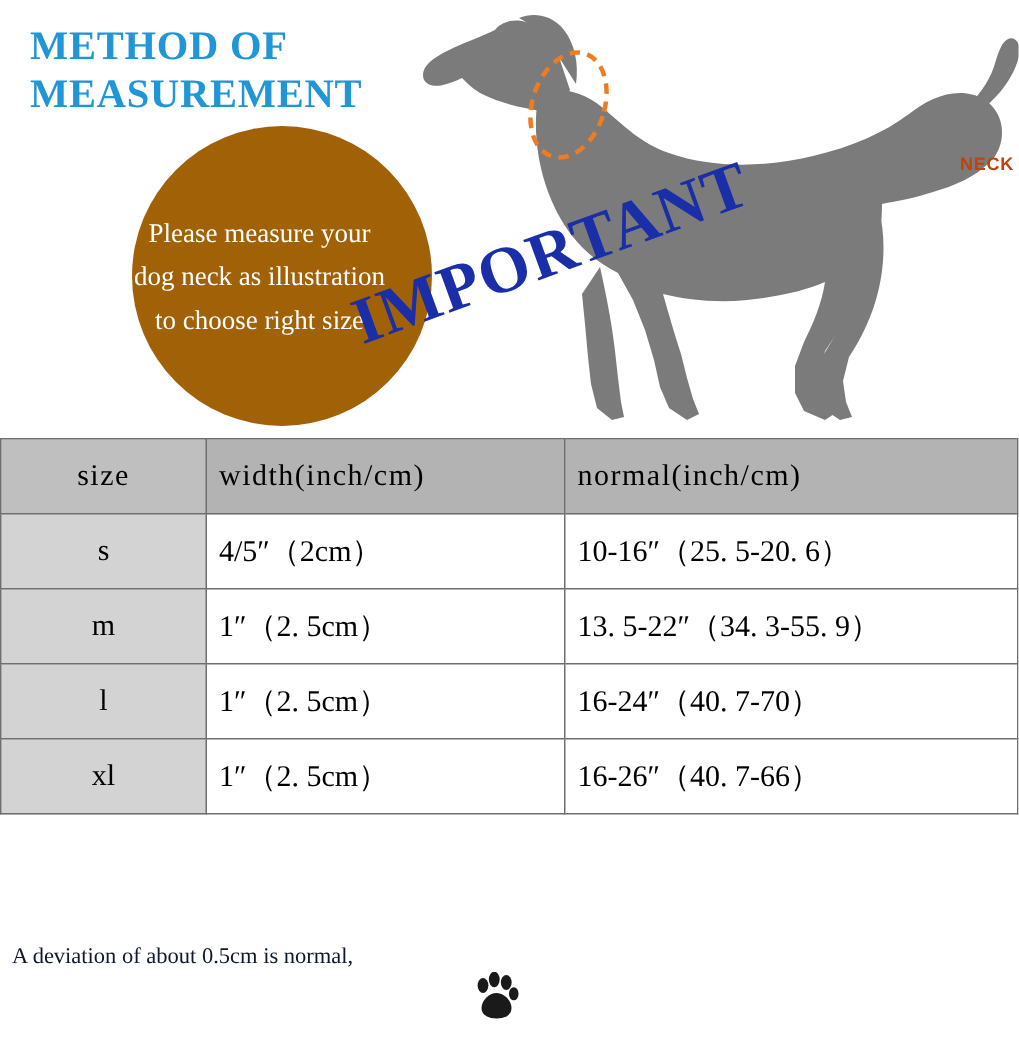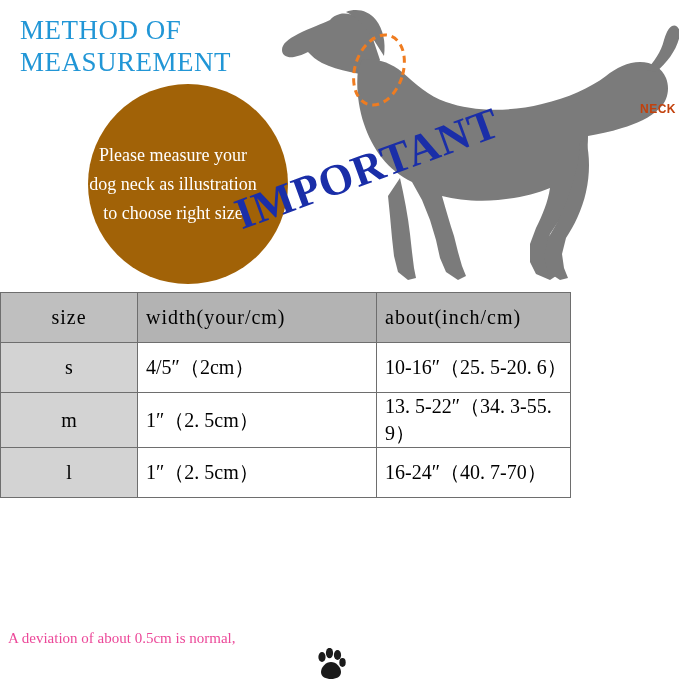--- a/index.html
+++ b/index.html
@@ -22,21 +22,21 @@
   }
 
   
   .title {
     position: absolute;
     left: 20px;
     top: 14px;
     width: 300px;
     color: #2196d6;
     font-family: "Liberation Serif", serif;
-    font-weight: normal;
+    font-weight: bold;
     font-size: 27px;
     line-height: 32px;
     letter-spacing: 0.5px;
   }
   .title .line2 { display: block; }
 
   
   .circle {
     position: absolute;
     left: 88px;
@@ -91,21 +91,21 @@
     font-weight: bold;
     letter-spacing: 0.5px;
   }
 
   
   table.size-table {
     position: absolute;
     left: 0;
     top: 292px;
     border-collapse: collapse;
-    width: 571px;
+    width: 679px;
     table-layout: fixed;
   }
   table.size-table td, table.size-table th {
     border: 1px solid #6e6e6e;
     font-family: "Liberation Serif", serif;
     font-size: 20px;
     color: #000000;
     height: 49px;
     padding: 0 0 0 8px;
     text-align: left;
@@ -132,21 +132,21 @@
 
   
   .footnote {
     position: absolute;
     left: 8px;
     top: 627px;
     width: 600px;
     font-family: "Liberation Serif", serif;
     font-size: 15px;
     line-height: 23px;
-    color: #ec4899;
+    color: #0f172a;
   }
   .paw {
     position: absolute;
     left: 316px;
     top: 648px;
     width: 30px;
     height: 34px;
   }
 </style>
 </head>
@@ -203,39 +203,44 @@
   <div class="circle">
     <div class="circle-text">Please measure your dog neck as illustration to choose right size</div>
   </div>
 
   <div class="important">IMPORTANT</div>
 
   <table class="size-table">
     <thead>
       <tr>
         <th>size</th>
-        <th>width(your/cm)</th>
-        <th>about(inch/cm)</th>
+        <th>width(inch/cm)</th>
+        <th>normal(inch/cm)</th>
       </tr>
     </thead>
     <tbody>
       <tr>
         <td>s</td>
         <td>4/5″（2cm）</td>
         <td>10-16″（25. 5-20. 6）</td>
       </tr>
       <tr>
         <td>m</td>
         <td>1″（2. 5cm）</td>
         <td>13. 5-22″（34. 3-55. 9）</td>
       </tr>
       <tr>
         <td>l</td>
         <td>1″（2. 5cm）</td>
         <td>16-24″（40. 7-70）</td>
+      </tr>
+      <tr>
+        <td>xl</td>
+        <td>1″（2. 5cm）</td>
+        <td>16-26″（40. 7-66）</td>
       </tr>
     </tbody>
   </table>
 
   <div class="footnote">
     <div>A deviation of about 0.5cm is normal,</div>
   </div>
 
   <div class="paw">
     <svg width="30" height="34" viewBox="0 0 30 34" xmlns="http://www.w3.org/2000/svg">

